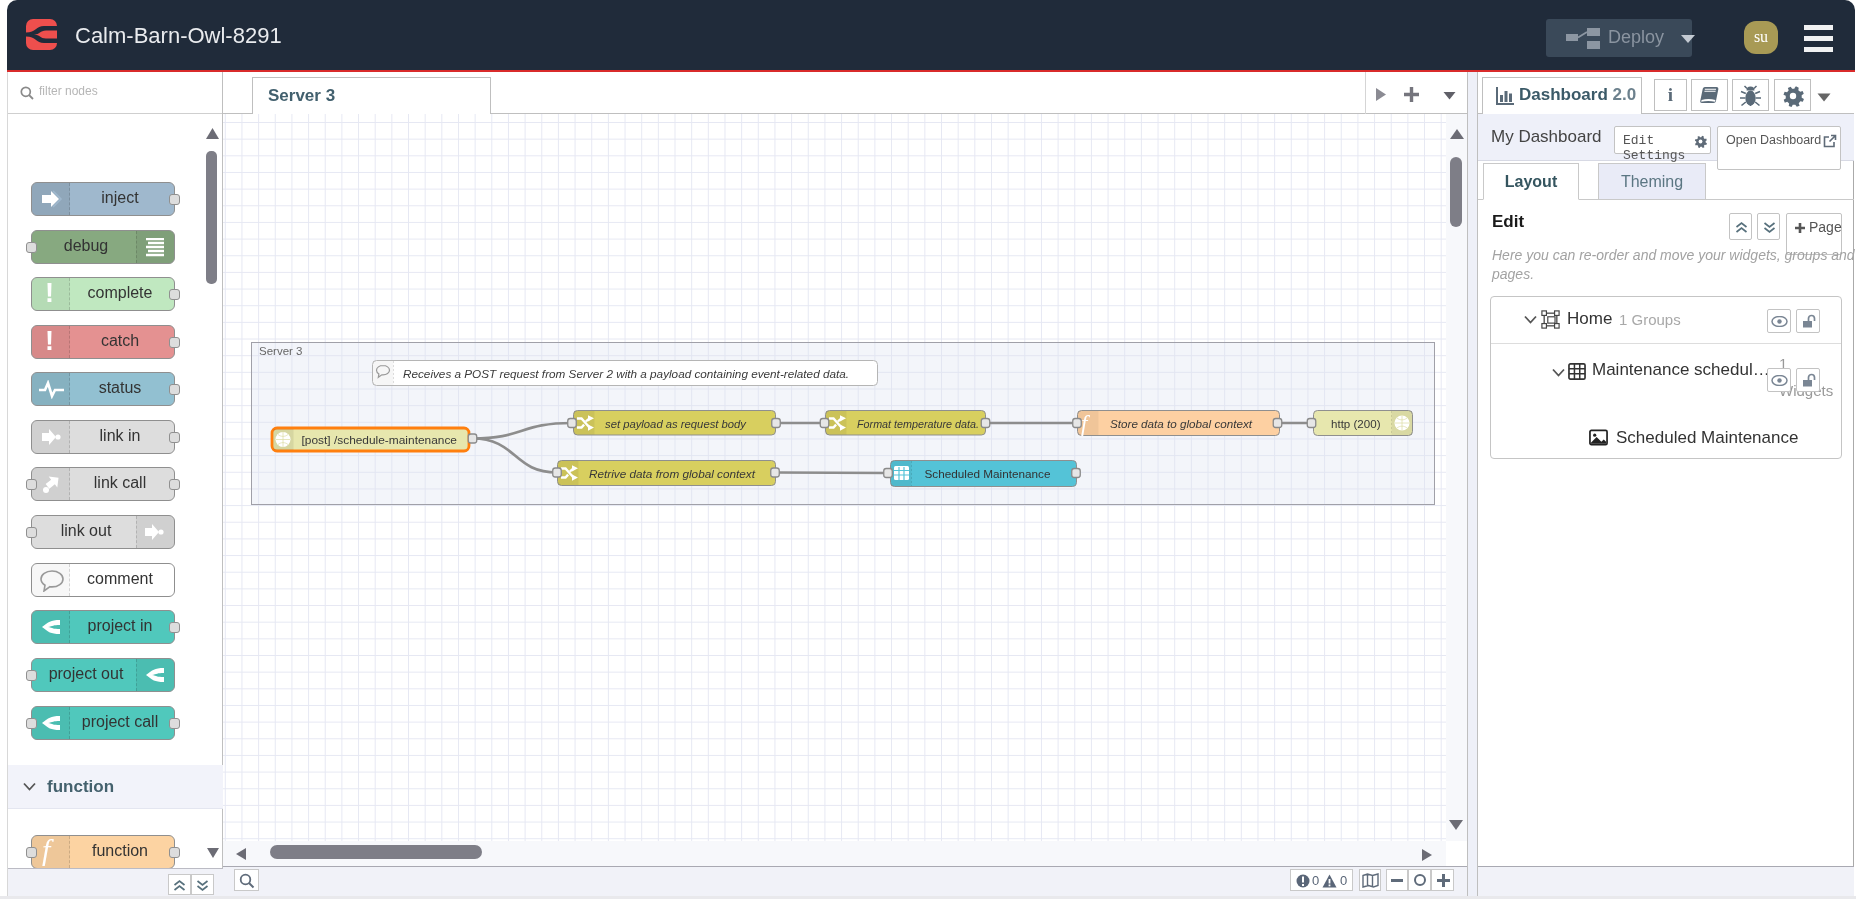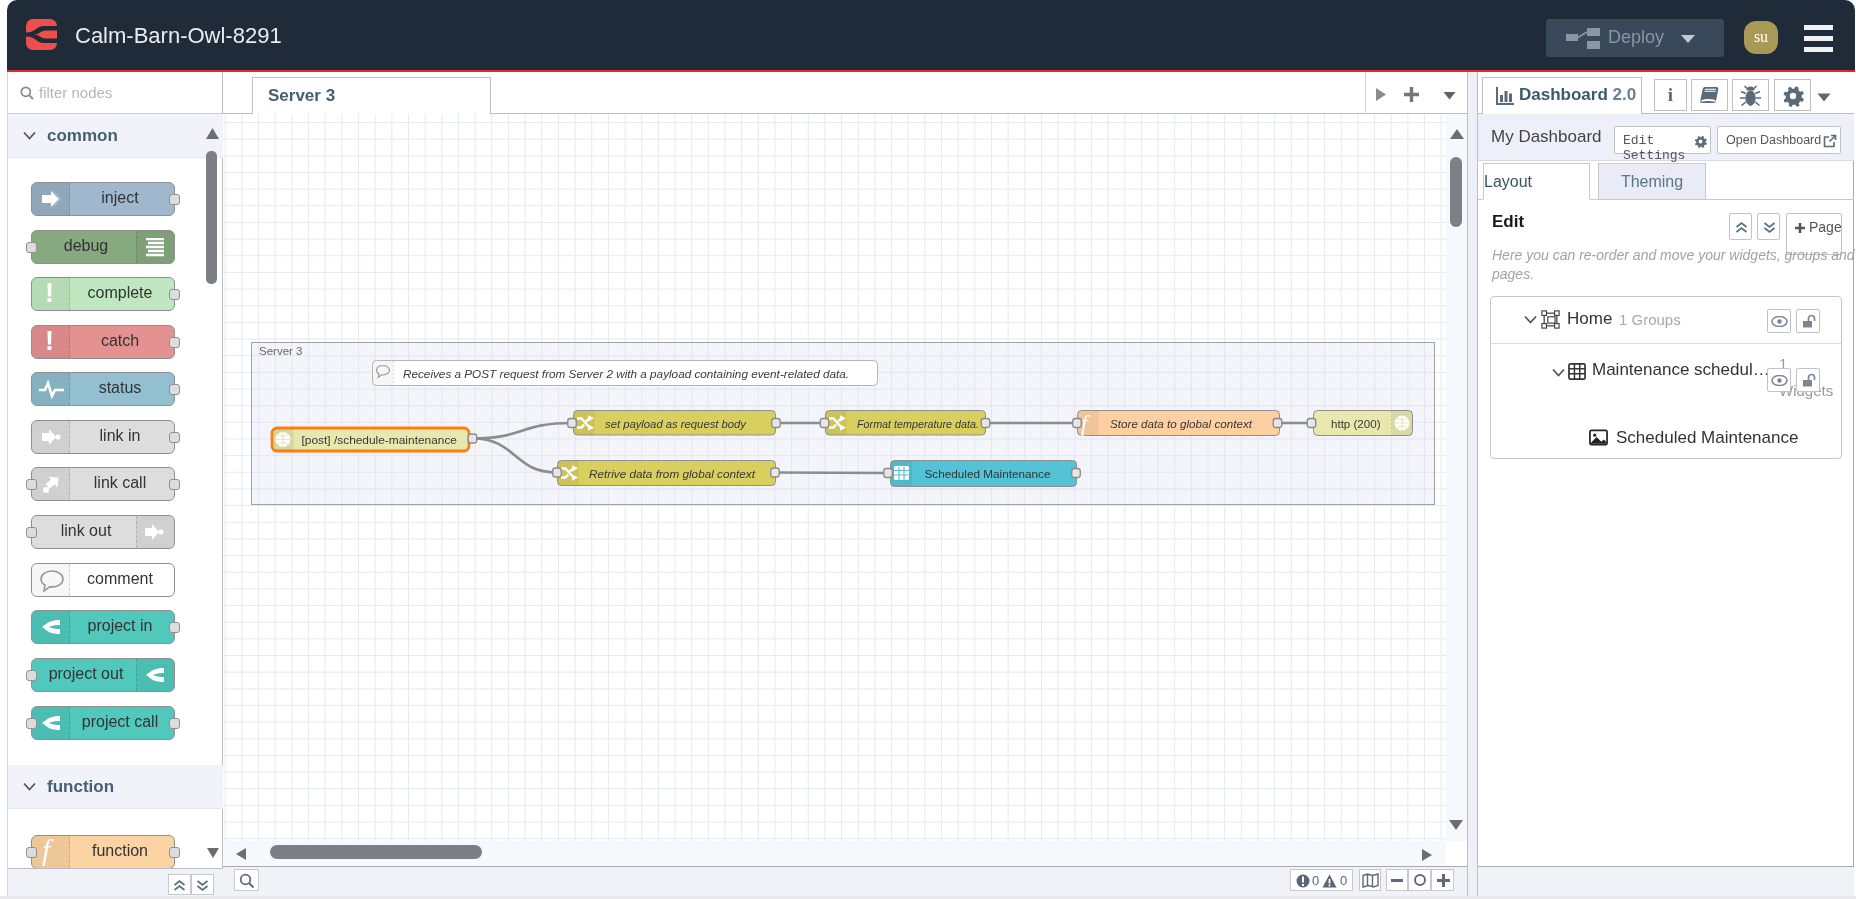--- a/index.html
+++ b/index.html
@@ -5,31 +5,31 @@
   * { margin:0; padding:0; box-sizing:border-box; }
   html,body { width:1856px; height:899px; background:#fff; font-family:"Liberation Sans", sans-serif; overflow:hidden; }
   #stage { position:absolute; left:0; top:0; width:1856px; height:899px; background:#fff; }
   #bottomstrip { position:absolute; left:0; top:896px; width:1856px; height:3px; background:#e9e9ec; }
   .abs { position:absolute; }
 
   
   #header { position:absolute; left:7px; top:0; width:1848px; height:72px; background:#202b3a; border-radius:10px 10px 0 0; border-bottom:2px solid #d92b2b; }
   #logo { position:absolute; left:19px; top:19px; width:31px; height:31px; background:#ee4f4d; border-radius:7px; }
   #title { position:absolute; left:68px; top:23px; font-size:22px; color:#e9ebee; }
-  #deploy { position:absolute; left:1539px; top:19px; width:178px; height:38px; background:#3a4959; border-radius:3px; }
+  #deploy { position:absolute; left:1539px; top:19px; width:146px; height:38px; background:#3a4959; border-radius:3px; }
   #deploy .dtext { position:absolute; left:62px; top:8px; font-size:18px; color:#8a94a0; }
   #deploy .dcaret { position:absolute; left:135px; top:16px; width:0; height:0; border-left:7px solid transparent; border-right:7px solid transparent; border-top:8px solid #c3cad2; }
   #avatar { position:absolute; left:1737px; top:21px; width:34px; height:33px; border-radius:12px; background:#a89a55; color:#fff; font-family:"Liberation Serif", serif; font-size:16px; text-align:center; line-height:32px; }
   #burger { position:absolute; left:1797px; top:25px; }
   #burger div { width:29px; height:5px; background:#f0f1f2; margin-bottom:6px; }
 
   
   #palette { position:absolute; left:7px; top:72px; width:216px; height:824px; background:#fff; border-right:1px solid #bfbfbf; border-left:1px solid #d8d8d8; }
   #pal-search { position:absolute; left:0; top:0; width:214px; height:42px; background:#fff; border-bottom:1px solid #cfcfcf; }
-  #pal-search .ph { position:absolute; left:31px; top:12px; font-size:15px; color:#b6b6b6; }
+  #pal-search .ph { position:absolute; left:31px; top:12px; font-size:12px; color:#b6b6b6; }
   .pal-cat { position:absolute; left:0; width:215px; height:44px; background:#f2f3fa; border-bottom:1px solid #e4e6f0; }
   .pal-cat .cat-label { position:absolute; left:39px; top:12px; font-size:17px; font-weight:bold; color:#44616d; }
   .pal-node { position:absolute; left:23px; width:144px; height:34px; border:1px solid #8f8f8f; border-radius:6px; font-size:16px; color:#333; }
   .pal-node .icon { position:absolute; top:0; width:38px; height:32px; background:rgba(0,0,0,0.055); }
   .pal-node .icon.l { left:0; border-right:1px dashed rgba(0,0,0,0.15); border-radius:5px 0 0 5px; }
   .pal-node .icon.r { right:0; border-left:1px dashed rgba(0,0,0,0.15); border-radius:0 5px 5px 0; }
   .pal-node .lbl { position:absolute; top:6px; width:100%; text-align:center; }
   .pal-node .lbl.l { padding-left:34px; }
   .pal-node .lbl.r { padding-right:34px; }
   .pal-port { position:absolute; width:11px; height:11px; background:#dddddd; border:1px solid #909090; border-radius:3px; top:11px; }
@@ -55,21 +55,21 @@
   
   #sep { position:absolute; left:1467px; top:72px; width:10px; height:824px; background:#eef0f8; border-left:1px solid #bfbfbf; }
   #sidebar { position:absolute; left:1477px; top:72px; width:377px; height:824px; background:#fff; border-left:1px solid #bfbfbf; border-right:1px solid #aaa; }
   #sb-tabs { position:absolute; left:0; top:0; width:376px; height:42px; background:#fff; border-bottom:1px solid #bfbfbf; }
   #sb-tab1 { position:absolute; left:4px; top:5px; width:160px; height:37px; background:#fff; border:1px solid #bfbfbf; border-bottom:none; }
   .sb-ibtn { position:absolute; top:7px; width:34px; height:32px; background:#fff; border:1px solid #bfbfbf; text-align:center; }
   #sb-dash { position:absolute; left:0; top:42px; width:376px; height:47px; background:#eef0f9; border-bottom:1px solid #d7d9e4; }
   #sb-dash .t { position:absolute; left:13px; top:13px; font-size:17px; color:#444; }
   .sb-btn { position:absolute; background:#fff; border:1px solid #c3c3c3; border-radius:2px; font-size:13px; color:#555; }
   #lt-tabs { position:absolute; left:0; top:89px; width:376px; height:39px; border-bottom:1px solid #c9c9c9; }
-  #lt1 { position:absolute; left:5px; top:2px; width:107px; height:37px; background:#fff; border:1px solid #c9c9c9; border-bottom:1px solid #fff; font-size:16px; font-weight:normal; color:#35555f; text-align:left; line-height:35px; }
+  #lt1 { position:absolute; left:5px; top:2px; width:96px; height:37px; background:#fff; border:1px solid #c9c9c9; border-bottom:1px solid #fff; font-size:16px; font-weight:bold; color:#35555f; text-align:center; line-height:35px; }
   #lt2 { position:absolute; left:120px; top:2px; width:108px; height:36px; background:#e9ebf7; border:1px solid #c9c9c9; border-bottom:none; font-size:16px; color:#5b7682; text-align:center; line-height:35px; }
   #pages-h { position:absolute; left:14px; top:140px; font-size:17px; font-weight:bold; color:#1a1a1a; }
   #pages-desc { position:absolute; left:14px; top:174px; width:380px; font-size:14px; font-style:italic; color:#a2a2a2; line-height:19px; white-space:nowrap; }
   #card { position:absolute; left:12px; top:224px; width:352px; height:163px; background:#fff; border:1px solid #c5c5c5; border-radius:4px; }
 </style>
 </head>
 <body>
 <div id="stage">
   <div id="header">
     <div id="logo">
@@ -97,26 +97,20 @@
   </div>
 
   <div id="palette">
     <div id="pal-search">
       <svg class="abs" style="left:12px;top:14px;" width="14" height="14" viewBox="0 0 14 14">
           <circle cx="5.8" cy="5.8" r="4.5" fill="none" stroke="#8a8a8a" stroke-width="1.7"></circle>
           <path d="M9 9 L13 13" stroke="#8a8a8a" stroke-width="1.8"></path>
         </svg>
       <span class="ph">filter nodes</span>
     </div>
-    <div class="pal-cat" style="top:42px;">
-      <svg class="abs" style="left:15px;top:17px;" width="13" height="9">
-          <path d="M1 1.5 L6.5 7.5 L12 1.5" stroke="#555" stroke-width="1.8" fill="none"></path>
-        </svg>
-      <span class="cat-label">common</span>
-    </div>
     <div id="pal-nodes">
       <div class="pal-node" style="top:110px;background:#9fb8cd;">
           <div class="icon l" style="background:rgba(0,0,0,0.09);"></div>
           <div class="lbl l">inject</div>
           <div class="pal-port r"></div>
         <svg class="abs" style="left:7px;top:6px;" width="24" height="20" viewBox="0 0 24 20">
             <path d="M3 6 h9 v-4 l8 8 -8 8 v-4 h-9 z" fill="#fff"></path>
             <path d="M14 2 l8 8 -8 8" fill="none" stroke="#9fb8cd" stroke-width="1.6"></path>
           </svg>
       </div>
@@ -467,21 +461,21 @@
     </div>
     <div id="sb-dash">
       <span class="t">My Dashboard</span>
       <div class="sb-btn" style="left:136px;top:12px;width:97px;height:28px;">
         <span class="abs" style="left:8px;top:6px;font-size:13px;font-family:Liberation Mono, monospace;">Edit Settings</span>
         <svg class="abs" style="left:79px;top:8px;" width="13" height="13" viewBox="0 0 22 22">
             <path d="M11 3.2 l1.2 -2.2 3 0.8 0 2.5 2.2 1.3 2.2 -1.3 1.6 2.6 -1.8 1.8 0.5 2.5 2.4 0.8 -0.6 3 -2.5 0 -1.3 2.2 1.3 2.2 -2.6 1.6 -1.8 -1.8 -2.5 0.5 -0.8 2.4 -3 -0.6 0 -2.5 -2.2 -1.3 -2.2 1.3 -1.6 -2.6 1.8 -1.8 -0.5 -2.5 -2.4 -0.8 0.6 -3 2.5 0 1.3 -2.2 -1.3 -2.2 2.6 -1.6 1.8 1.8 2.5 -0.5 z" fill="#5f6b78" transform="rotate(10 11 11)"></path>
             <circle cx="11" cy="11" r="3.2" fill="#fff"></circle>
           </svg>
       </div>
-      <div class="sb-btn" style="left:239px;top:12px;width:124px;height:28px;">
+      <div class="sb-btn" style="left:239px;top:12px;width:124px;height:44px;">
         <span class="abs" style="left:8px;top:6px;font-size:12.5px;">Open Dashboard</span>
         <svg class="abs" style="left:105px;top:7px;" width="14" height="14" viewBox="0 0 14 14">
             <path d="M11 8 v4.5 h-9.5 v-9.5 H6" fill="none" stroke="#5f6b78" stroke-width="1.6"></path>
             <path d="M8 1.5 h4.5 V6 M12.5 1.5 L6.5 7.5" stroke="#5f6b78" stroke-width="1.6" fill="none"></path>
           </svg>
       </div>
     </div>
     <div id="lt-tabs">
         <div id="lt1">Layout</div>
         <div id="lt2">Theming</div>

